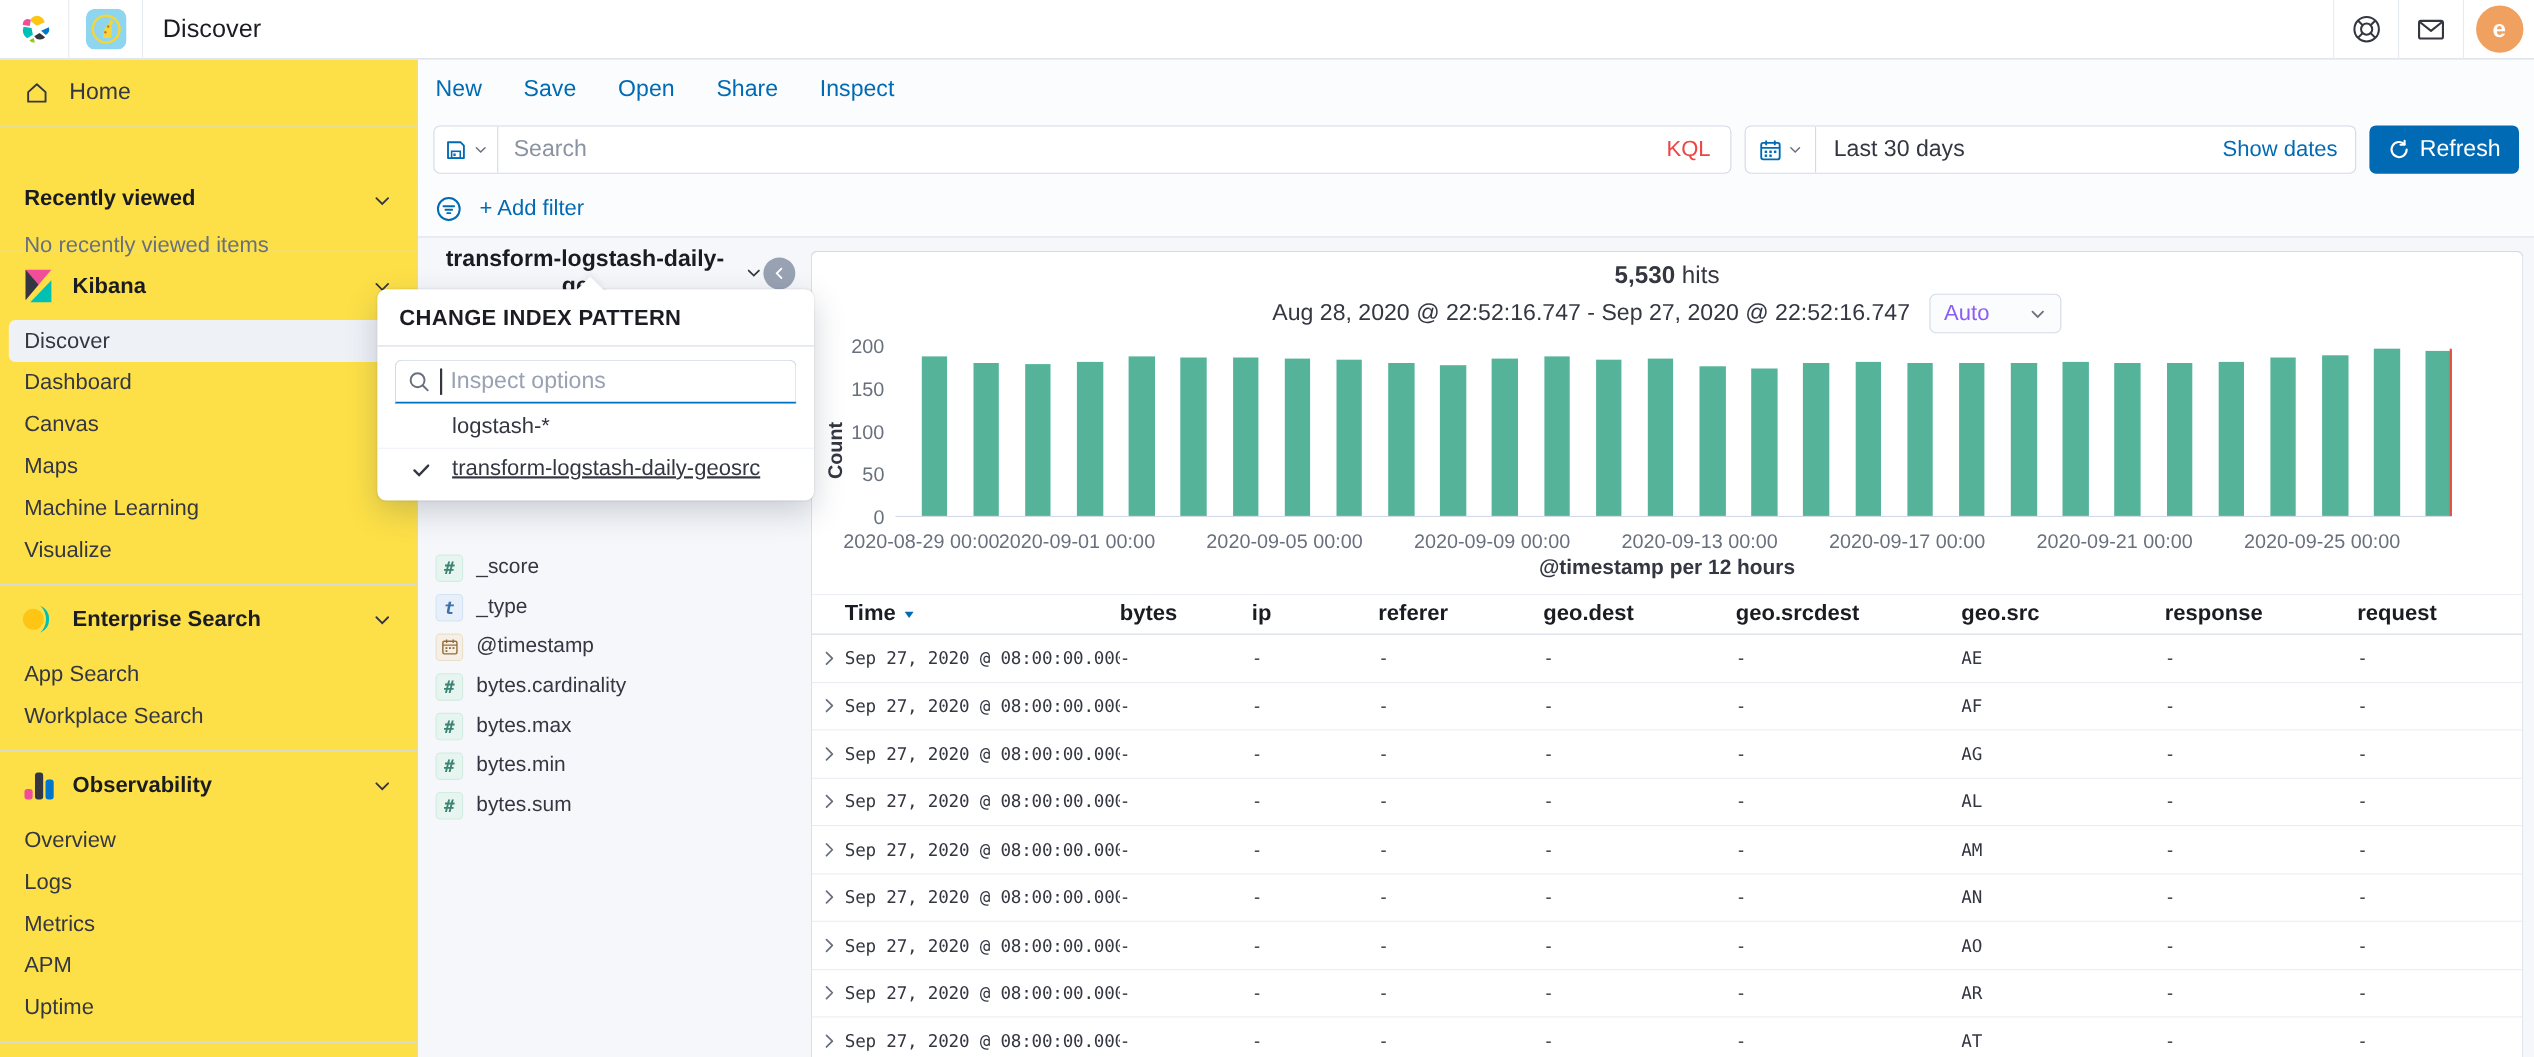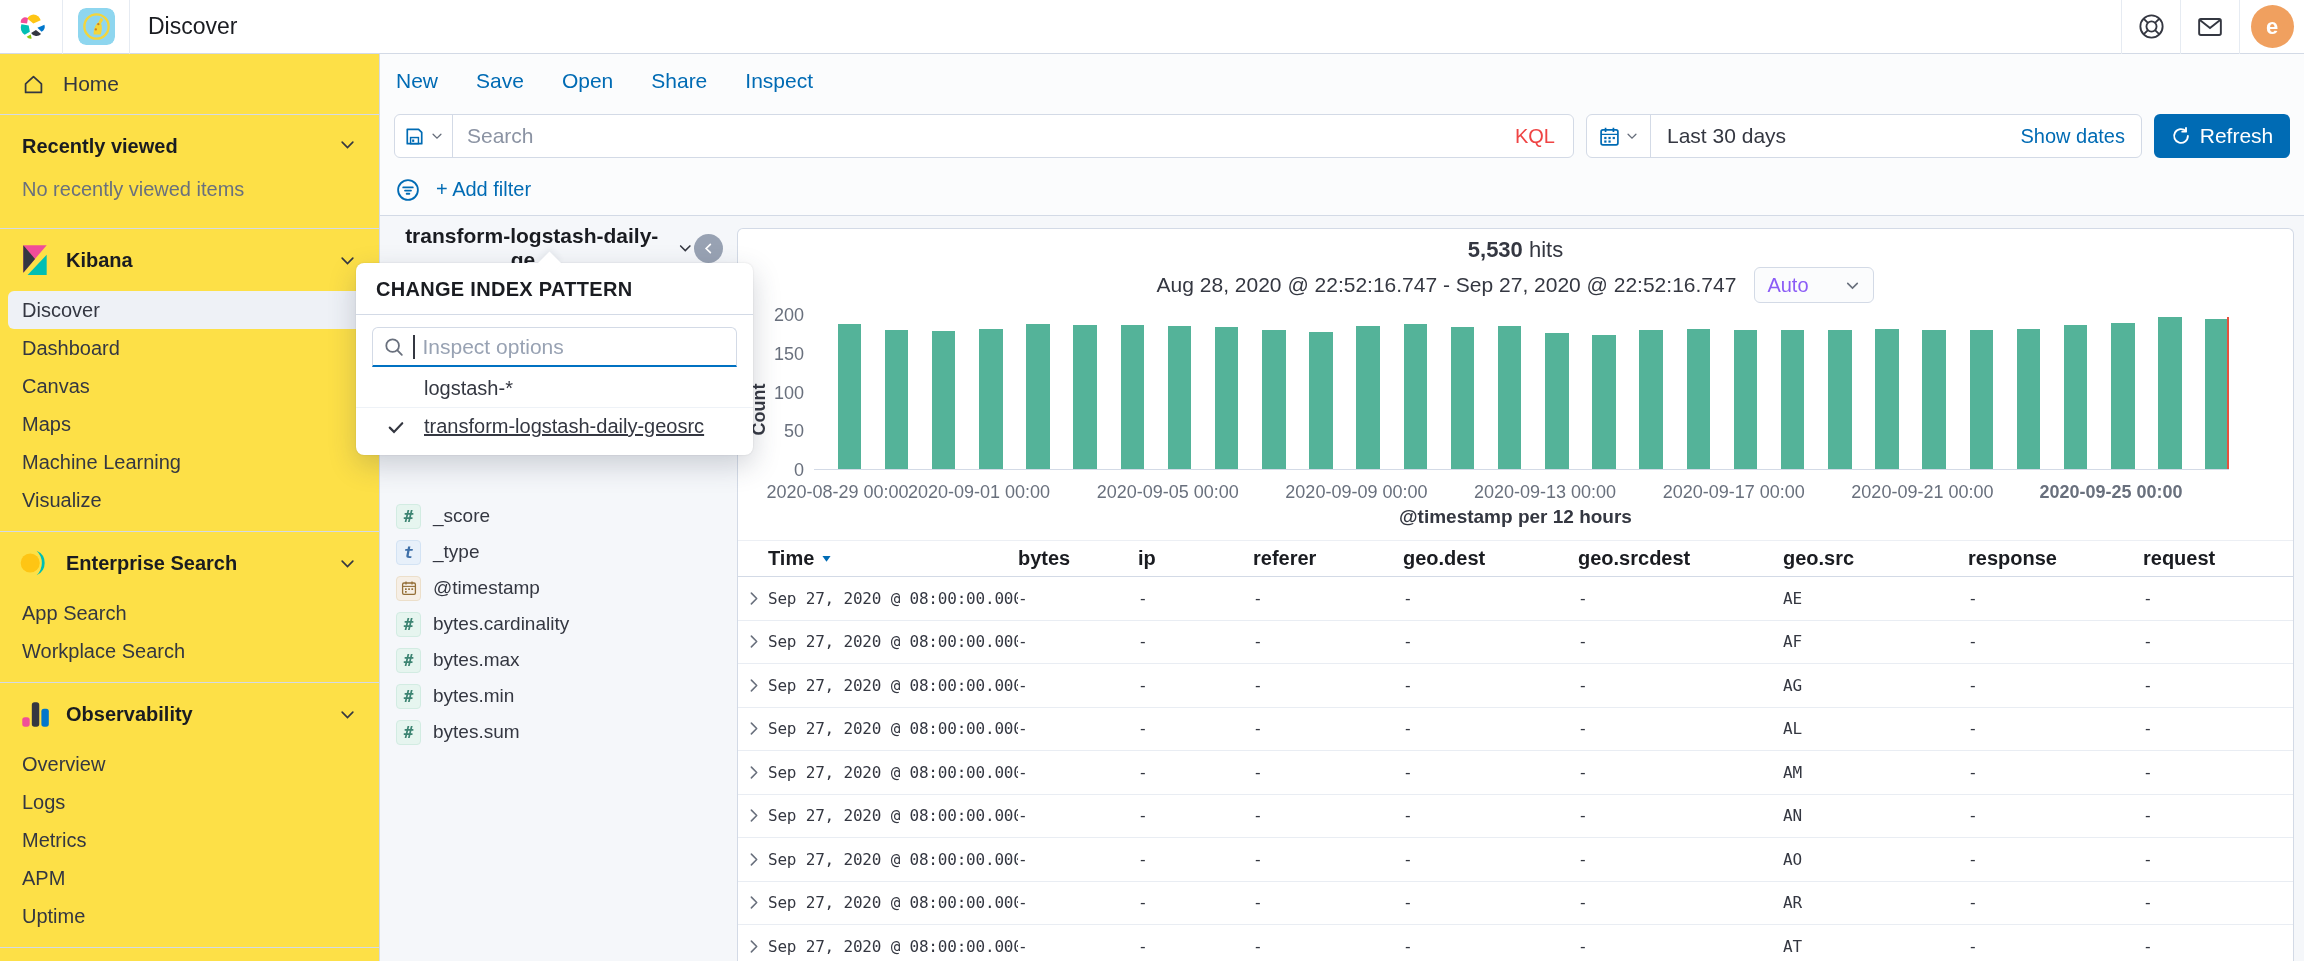--- a/index.html
+++ b/index.html
@@ -22,21 +22,21 @@
   .avatar-cell { width:64px; }
   .avatar { width:43px; height:43px; border-radius:50%; background:#f0a05f; color:#fff;
     font-size:22px; font-weight:700; display:flex; align-items:center; justify-content:center; }
 
   
   #left-nav { position:absolute; top:54px; left:0; width:380px; bottom:0; background:#fde047;
     border-right:1px solid #d3dae6; }
   .nav-home { height:61px; display:flex; align-items:center; gap:18px; padding:0 16px 0 22px;
     font-size:21px; border-bottom:1px solid #d3dae6; }
   .nav-recent { height:114px; padding:20px 22px 0; border-bottom:1px solid #d3dae6; }
-  .nav-recent-head { display:flex; align-items:flex-start; }
+  .nav-recent-head { display:flex; align-items:flex-end;margin-top:34px; }
   .nav-sec-title { font-weight:700; font-size:20px; color:#1a1c21; }
   .nav-chev { margin-left:auto; display:flex; }
   .nav-empty { margin-top:20px; color:#69707d; font-size:20px; }
   .nav-section { border-bottom:1px solid #d3dae6; padding-bottom:12px; }
   .nav-sec-head { height:62px; display:flex; align-items:center; gap:14px; padding:0 22px 0 18px; }
   .nav-logo { width:34px; height:34px; flex:none; display:flex; }
   .nav-logo svg { width:34px; height:34px; }
   .nav-item { height:38px; display:flex; align-items:center; padding:0 14px; margin:0 8px;
     border-radius:6px; font-size:20px; color:#343741; cursor:pointer; }
   .nav-item.selected { background:#eef1f6; }
@@ -108,21 +108,21 @@
   
   .t-grid { display:grid; grid-template-columns:30px 250px 120px 115px 150px 175px 205px 185px 175px 1fr; align-items:center; }
   .t-head { height:37px; margin-top:12px; border-top:1px solid #eceff4; border-bottom:1px solid #d3dae6; }
   .th { font-weight:700; font-size:20px; color:#1a1c21; display:flex; align-items:center; gap:6px; overflow:hidden; white-space:nowrap; }
   .tr { height:43.5px; border-bottom:1px solid #e9edf3; }
   .td { font-family:"DejaVu Sans Mono","Liberation Mono",monospace; font-size:16px; letter-spacing:-0.2px;
     color:#343741; overflow:hidden; white-space:nowrap; }
   .td.c0 { display:flex; justify-content:center; }
 
   
-  #ip-popup { position:absolute; left:356px; top:263px; width:397px; background:#fff; border-radius:8px;
+  #ip-popup { position:absolute; left:343px; top:263px; width:397px; background:#fff; border-radius:8px;
     box-shadow:0 10px 28px rgba(50,60,80,.22), 0 0 2px rgba(0,0,0,.12); z-index:50; }
   .popup-caret { position:absolute; top:-8px; left:185px; width:17px; height:17px; background:#fff;
     transform:rotate(45deg); box-shadow:-3px -3px 5px rgba(50,60,80,.06); }
   .popup-title { padding:15px 20px 13px; font-weight:700; font-size:20px; color:#1a1c21;
     letter-spacing:.3px; border-bottom:1px solid #d3dae6; }
   .popup-search { margin:12px 16px 0; height:40px; border:1px solid #d3dae6; border-bottom:2px solid #0071c2;
     border-radius:6px 6px 0 0; display:flex; align-items:center; padding:0 10px; gap:8px; background:#fff; }
   .popup-search .caret-line { width:1.5px; height:24px; background:#343741; }
   .popup-search .ph { color:#98a2b3; font-size:21px; }
   #ip-options { padding-bottom:10px; margin-top:2px; }
@@ -452,21 +452,21 @@
                 <div class="marker" style="background: rgb(231, 81, 62);"></div>
               </div>
             <div class="x-axis" id="x-axis">
                 <span class="x-tick" style="left: 1.66667%;">2020-08-29 00:00</span>
                 <span class="x-tick" style="left: 11.6667%;">2020-09-01 00:00</span>
                 <span class="x-tick" style="left: 25%;">2020-09-05 00:00</span>
                 <span class="x-tick" style="left: 38.3333%;">2020-09-09 00:00</span>
                 <span class="x-tick" style="left: 51.6667%;">2020-09-13 00:00</span>
                 <span class="x-tick" style="left: 65%;">2020-09-17 00:00</span>
                 <span class="x-tick" style="left: 78.3333%;">2020-09-21 00:00</span>
-                <span class="x-tick" style="left: 91.6667%; font-weight: bold;">2020-09-25 00:00</span>
+                <span class="x-tick" style="left: 91.6667%;">2020-09-25 00:00</span>
               </div>
           </div>
         </div>
         <div class="axis-title">@timestamp per 12 hours</div>
 
         <div id="doc-table">
           <div class="t-head t-grid" id="table-head">
               <div class="th c0"></div>
               <div class="th">
                 <span>Time</span>

